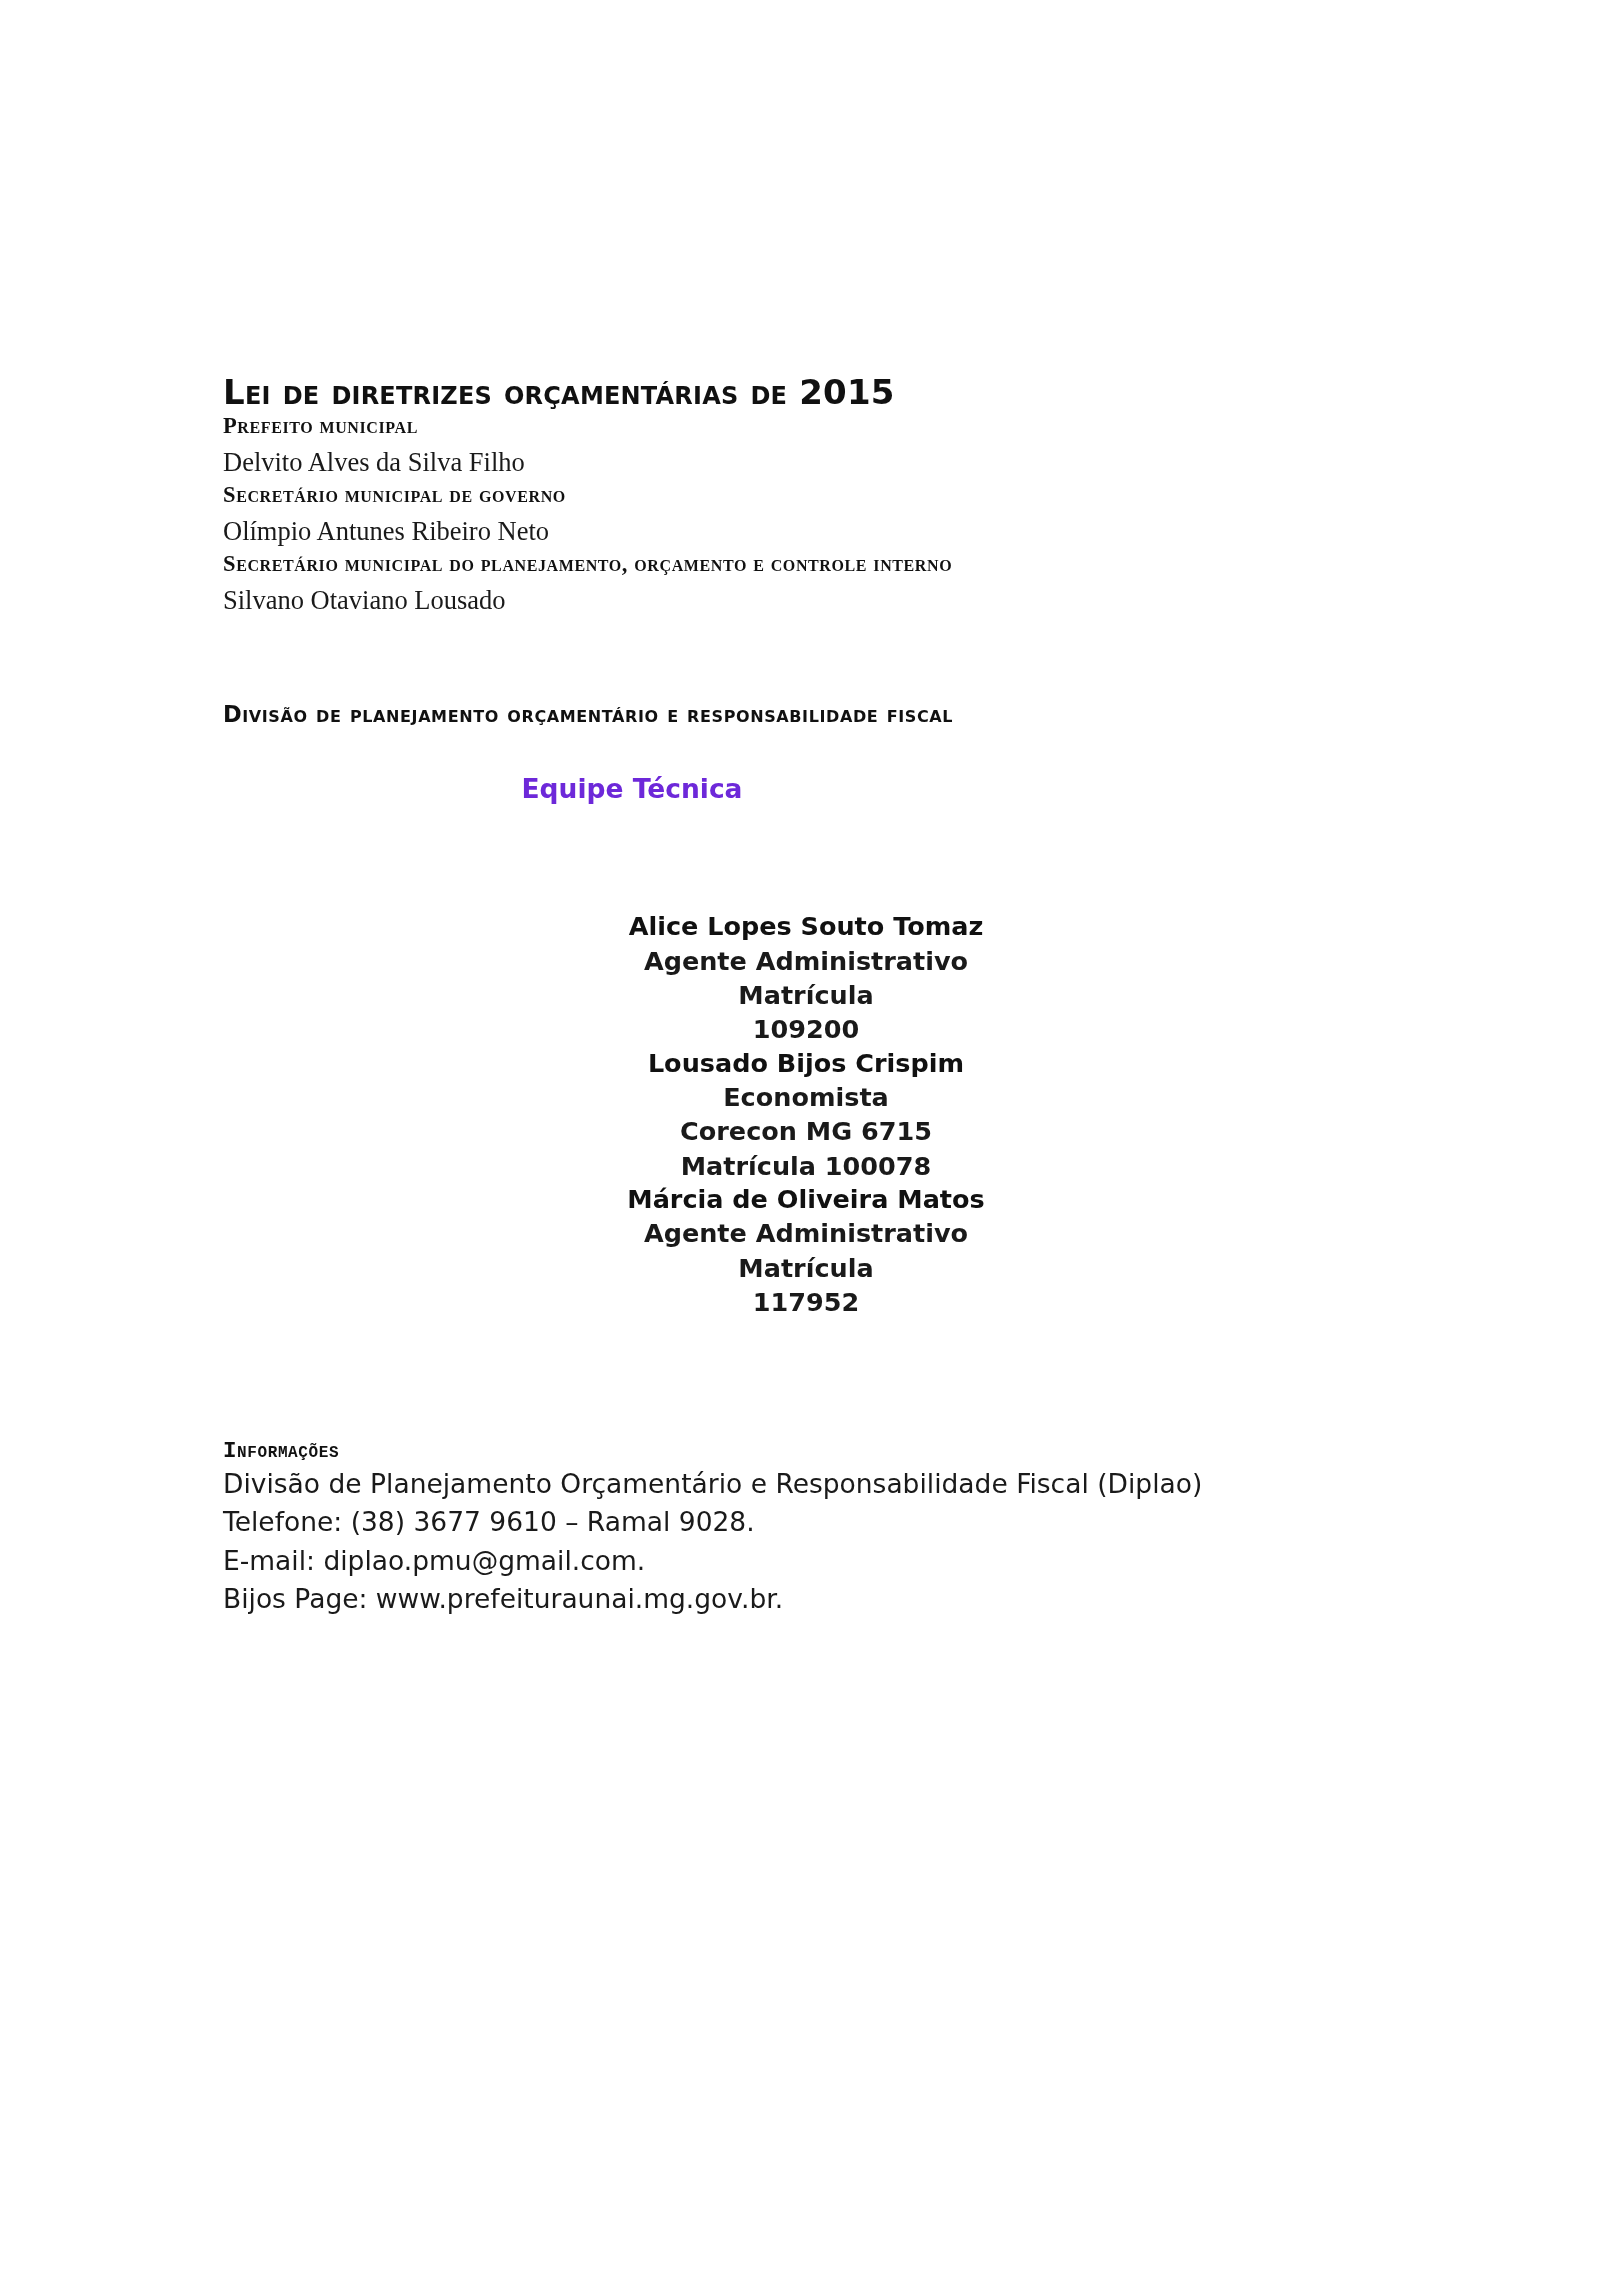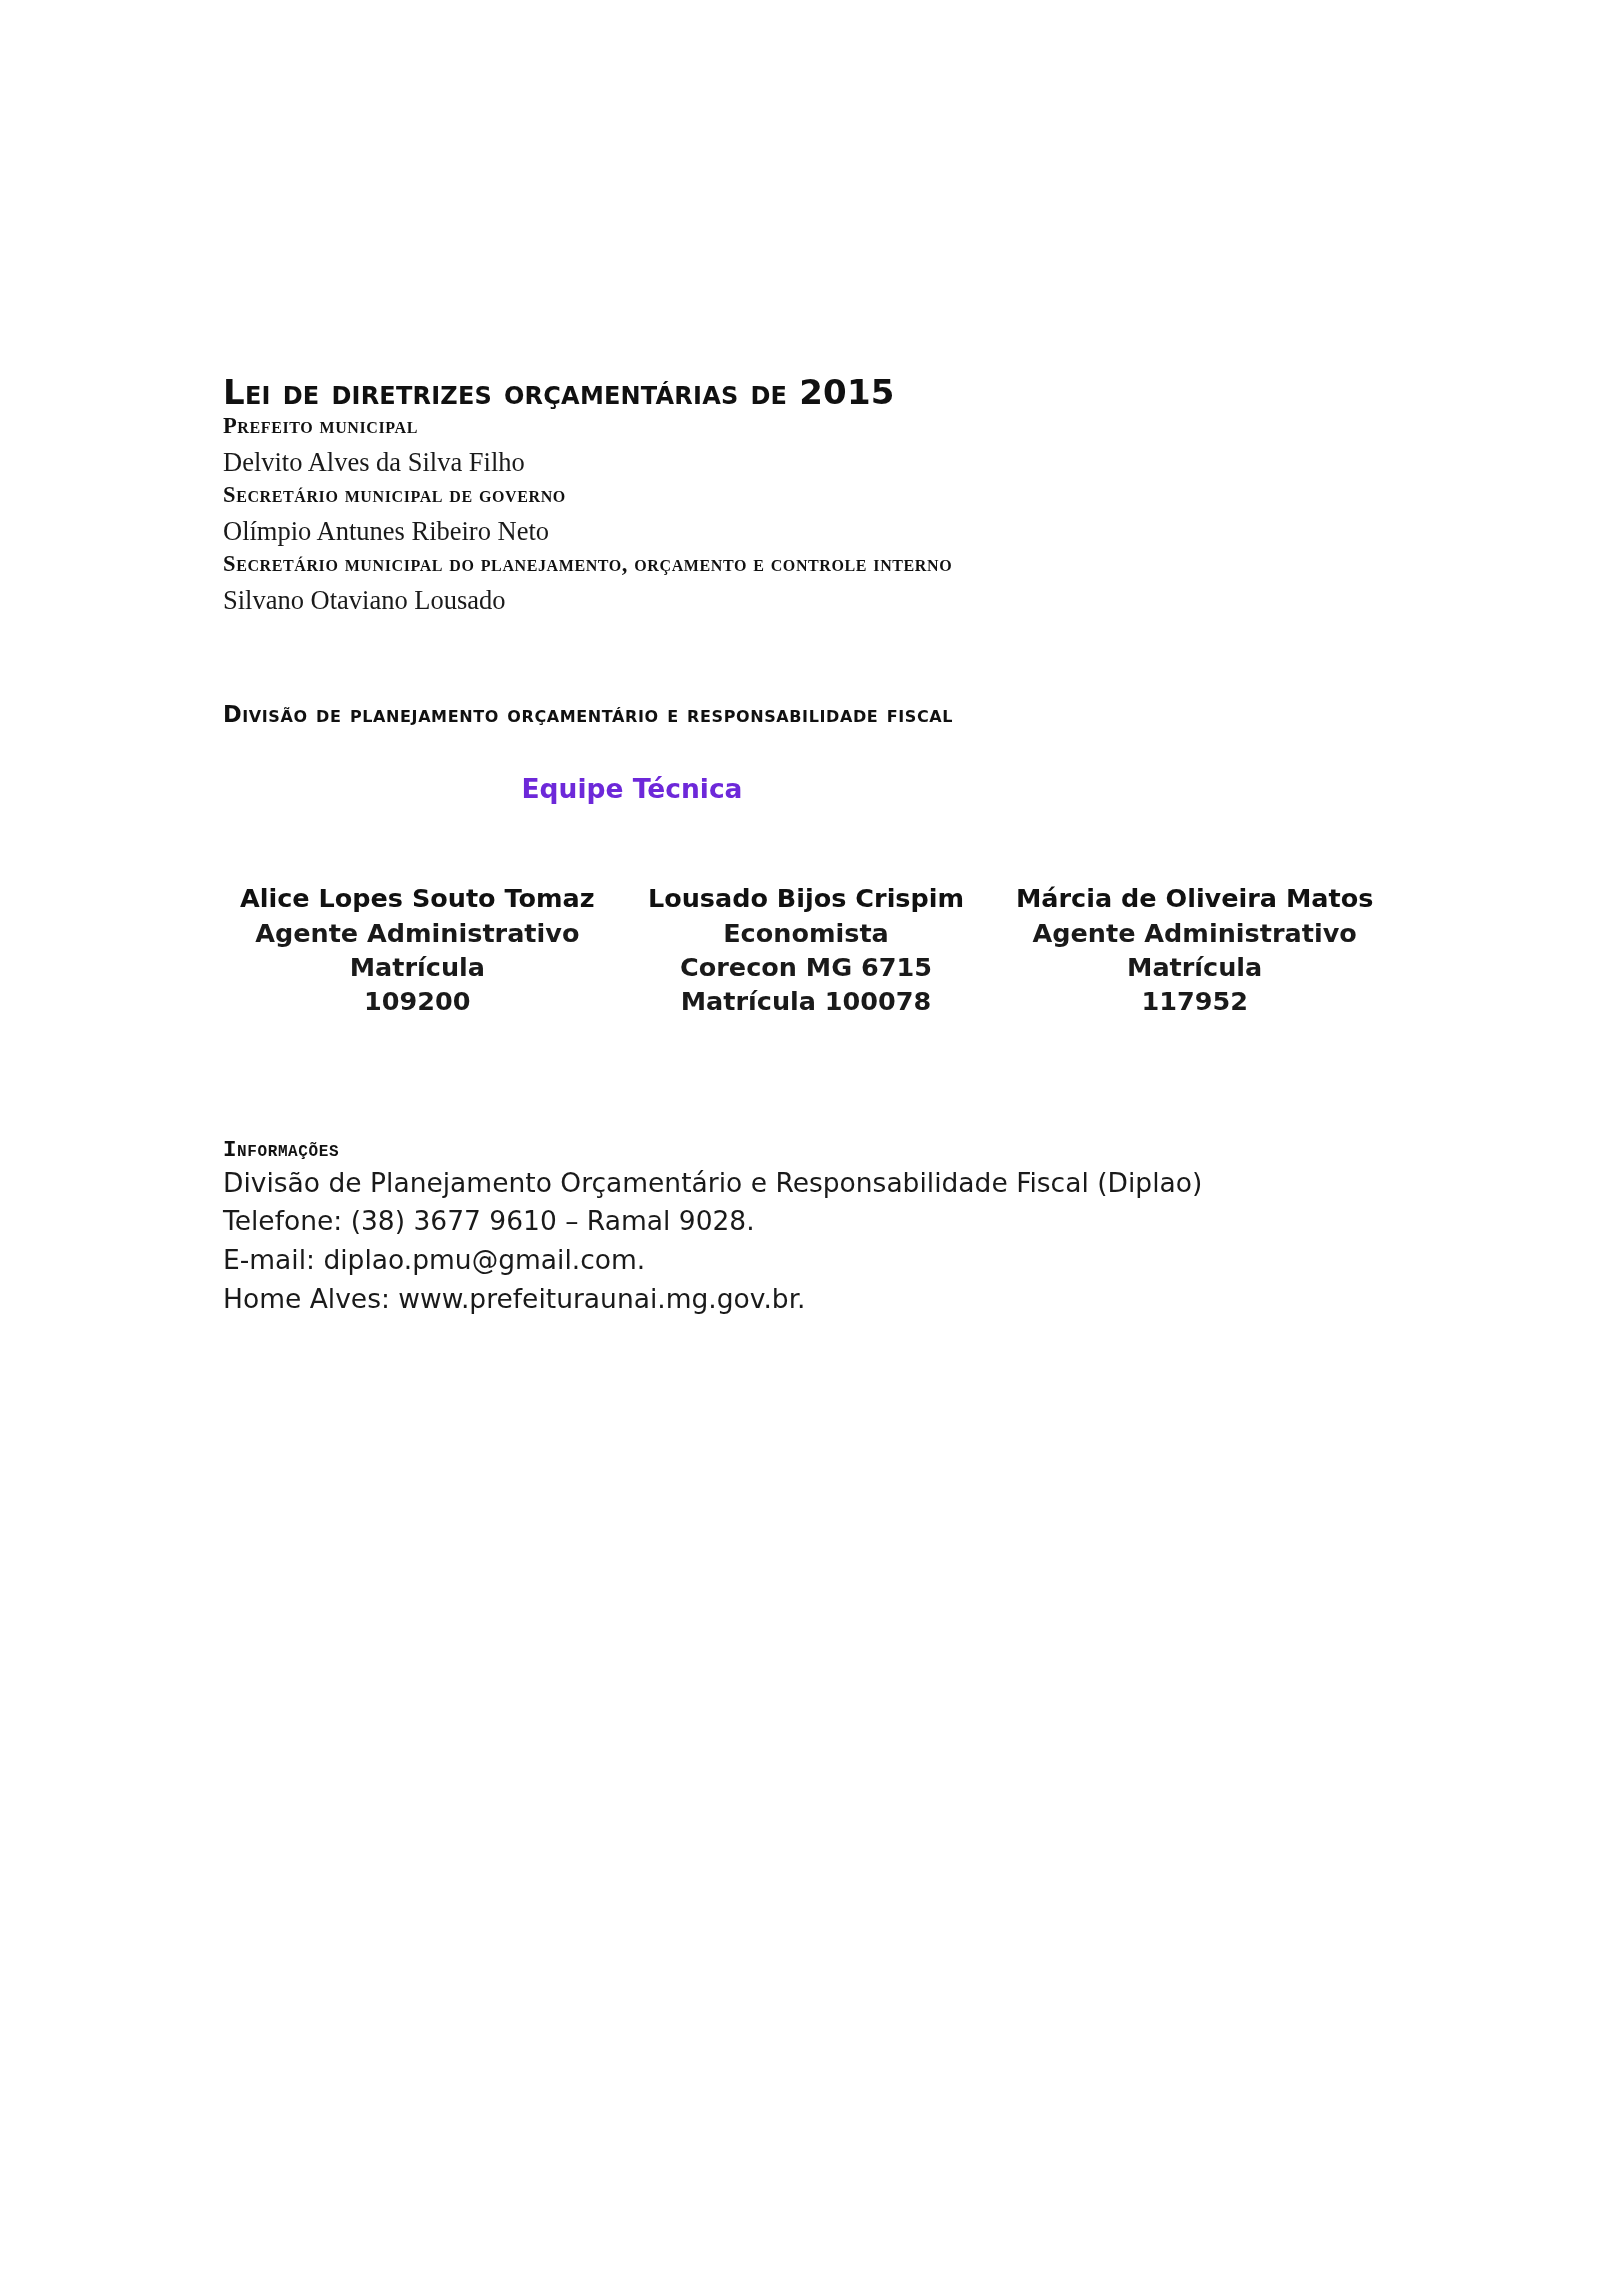--- a/index.html
+++ b/index.html
@@ -69,22 +69,23 @@
   .equipe {
     text-align: center;
     font-size: 26.5px;
     font-weight: bold;
     color: #6d28d9;
     margin-top: 45px;
     width: 818px;
   }
   .team {
     display: flex;
-    margin-top: 78px;
+    margin-top: 106px;
     width: 1166px;
+    flex-direction: column;
   }
   .team-col {
     flex: 1;
     text-align: center;
     padding: 0 5.9px;
   }
   .team-name {
     font-size: 25.5px;
     font-weight: bold;
     color: #111;
@@ -166,18 +167,18 @@
         <div class="team-line">Matrícula</div>
         <div class="team-line">117952</div>
       </div>
     </div>
 
     <div class="info-block">
       <div class="info-head">Informações</div>
       <div class="info-line">Divisão de Planejamento Orçamentário e Responsabilidade Fiscal (Diplao)</div>
       <div class="info-line">Telefone: (38) 3677 9610 – Ramal 9028.</div>
       <div class="info-line">E-mail: diplao.pmu@gmail.com.</div>
-      <div class="info-line">Home Alves: www.prefeituraunai.mg.gov.br.</div>
+      <div class="info-line">Bijos Page: www.prefeituraunai.mg.gov.br.</div>
     </div>
 
   </div>
 </div>
 
 
 </body></html>

